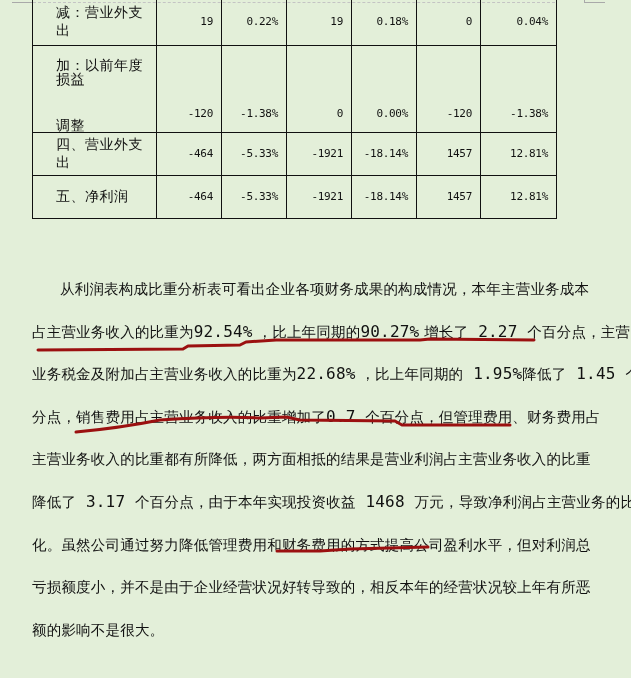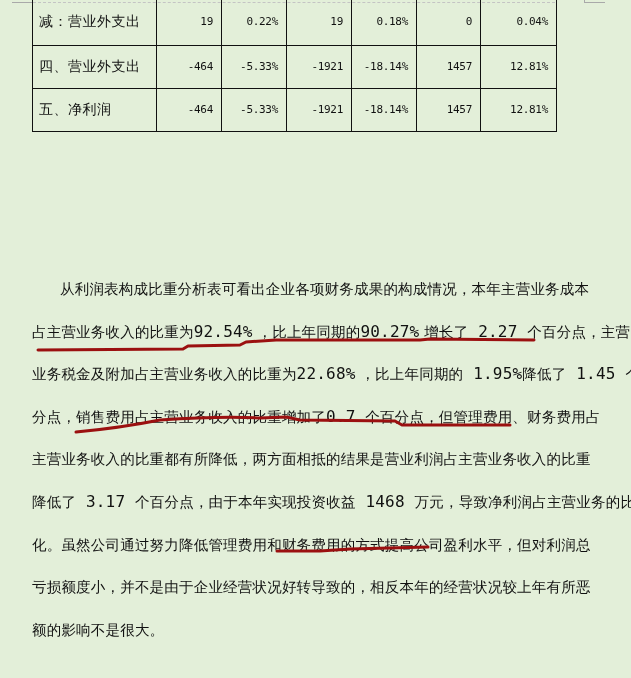--- a/index.html
+++ b/index.html
@@ -43,21 +43,21 @@
       font-size: 13px;
     }
     table.fin td {
       border: 1.5px solid #111;
       padding: 0 8px;
       vertical-align: middle;
     }
     table.fin td.label {
       text-align: left;
       font-size: 14px;
-      padding-left: 6px;
+      padding-left: 23px;
       letter-spacing: 0.5px;
     }
     table.fin td.num {
       text-align: right;
       font-family: "DejaVu Sans Mono", "Liberation Mono", monospace;
       font-size: 11px;
       letter-spacing: -0.3px;
       padding-right: 8px;
     }
     table.fin tr.first td { border-top: none; }
@@ -119,20 +119,32 @@
   <tbody>
       <tr class="first" style="height:46px">
     <td class="label">减：营业外支出</td>
     <td class="num">19</td>
     <td class="num">0.22%</td>
     <td class="num">19</td>
     <td class="num">0.18%</td>
     <td class="num">0</td>
     <td class="num">0.04%</td>
   </tr>
+  <tr style="height:86px">
+    <td class="label label-two">
+      <span class="l1">加：以前年度损益</span>
+      <span class="l2">调整</span>
+    </td>
+    <td class="num bottom-num">-120</td>
+    <td class="num bottom-num">-1.38%</td>
+    <td class="num bottom-num">0</td>
+    <td class="num bottom-num">0.00%</td>
+    <td class="num bottom-num">-120</td>
+    <td class="num bottom-num">-1.38%</td>
+  </tr>
   <tr style="height:43px">
     <td class="label">四、营业外支出</td>
     <td class="num">-464</td>
     <td class="num">-5.33%</td>
     <td class="num">-1921</td>
     <td class="num">-18.14%</td>
     <td class="num">1457</td>
     <td class="num">12.81%</td>
   </tr>
   <tr style="height:43px">

